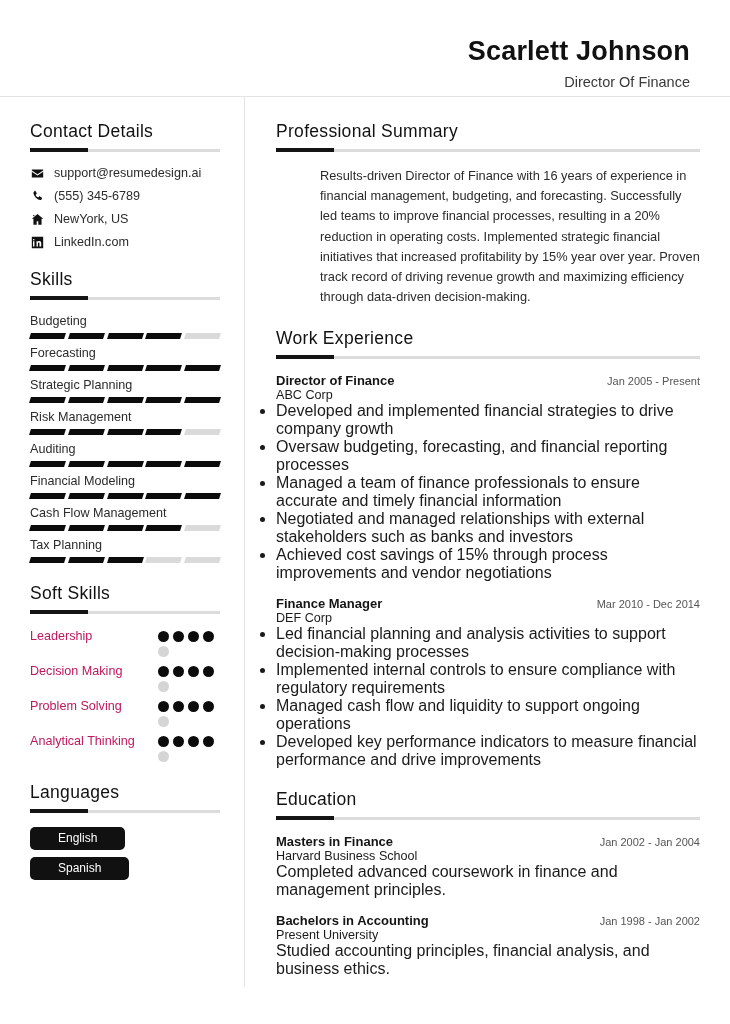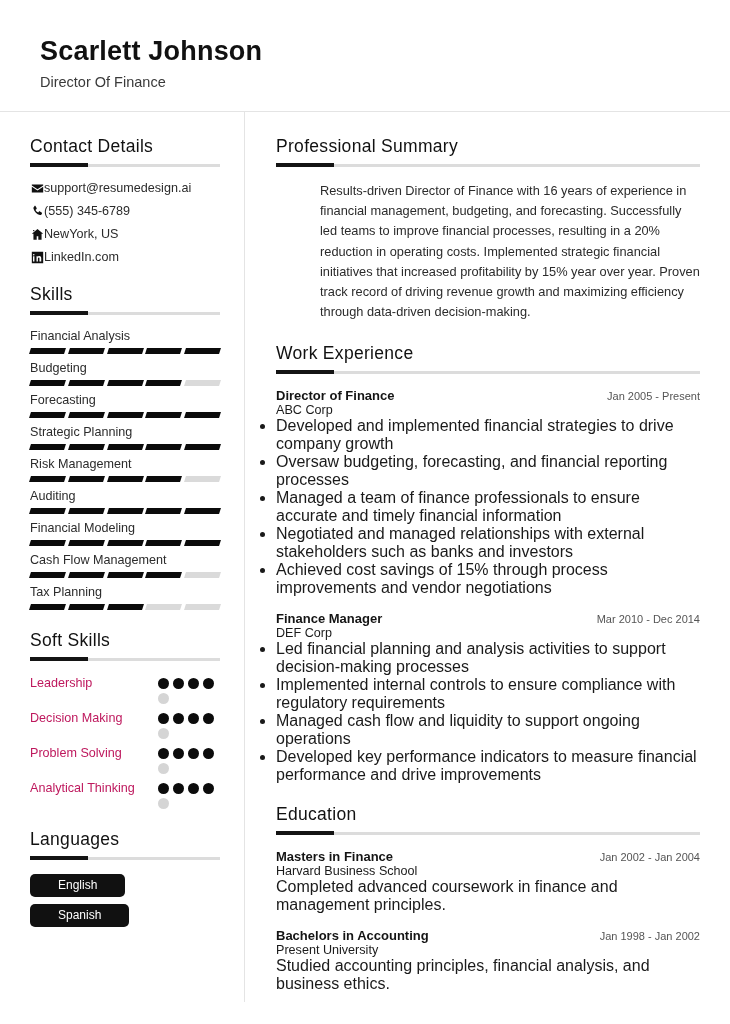--- a/index.html
+++ b/index.html
@@ -7,21 +7,21 @@
     width: 730px;
     height: 1024px;
     background: #ffffff;
     font-family: "Liberation Sans", sans-serif;
     color: #1a1a1a;
     overflow: hidden;
   }
   .page { position: relative; width: 730px; height: 1024px; background: #fff; }
 
   
-  .header { padding: 36px 40px 21px; text-align: left; border-bottom: 1px solid #e4e4e4; }
+  .header { padding: 36px 40px 6px; text-align: right; border-bottom: 1px solid #e4e4e4; }
   .full-name {
     font-size: 27px; font-weight: 700; letter-spacing: .2px; color: #111; line-height: 1.15;
   }
   .job-title { font-size: 14.5px; color: #3a3a3a; margin-top: 7px; font-weight: 400; }
 
   
   .body-cols { display: flex; align-items: stretch; height: 890px; }
   .col-left { width: 245px; padding: 24px 24px 0 30px; border-right: 1px solid #e4e4e4; }
   .col-right { flex: 1; padding: 24px 30px 0 31px; }
 
@@ -32,21 +32,21 @@
     padding-bottom: 7px;
   }
   .sec-rule { position: relative; height: 3px; background: #dcdcdc; margin-bottom: 14px; }
   .sec-rule::before {
     content: ""; position: absolute; left: 0; top: -1px;
     width: 58px; height: 4px; background: #141414;
   }
   .col-right .sec-title { font-size: 17.5px; }
 
   
-  .contact-row { display: flex; align-items: center; margin-bottom: 9px; font-size: 12.6px; color: #2b2b2b; text-align: right; }
+  .contact-row { display: flex; align-items: center; gap: 10px; margin-bottom: 9px; font-size: 12.6px; color: #2b2b2b; text-align: right; }
   .ico { width: 14px; height: 14px; flex: 0 0 14px; display: flex; align-items: center; justify-content: center; color: #111; }
   .ico svg { display: block; }
 
   
   .skill-item { margin-bottom: 7px; }
   .skill-name { font-size: 12.6px; color: #2b2b2b; margin-bottom: 5px; }
   .bar { display: flex; gap: 4px; height: 6px; }
   .seg {
     flex: 1; height: 6px; background: #dadada;
     transform: skewX(-18deg);
@@ -131,30 +131,20 @@
               <span>LinkedIn.com</span>
             </div>
           </div>
       </div>
 
       <div class="section">
         <div class="sec-title">Skills</div>
         <div class="sec-rule"></div>
         <div id="skills-list">
             <div class="skill-item">
-              <div class="skill-name">Financial Analysis</div>
-              <div class="bar">
-                <span class="seg on"></span>
-                <span class="seg on"></span>
-                <span class="seg on"></span>
-                <span class="seg on"></span>
-                <span class="seg on"></span>
-              </div>
-            </div>
-            <div class="skill-item">
               <div class="skill-name">Budgeting</div>
               <div class="bar">
                 <span class="seg on"></span>
                 <span class="seg on"></span>
                 <span class="seg on"></span>
                 <span class="seg on"></span>
                 <span class="seg"></span>
               </div>
             </div>
             <div class="skill-item">

